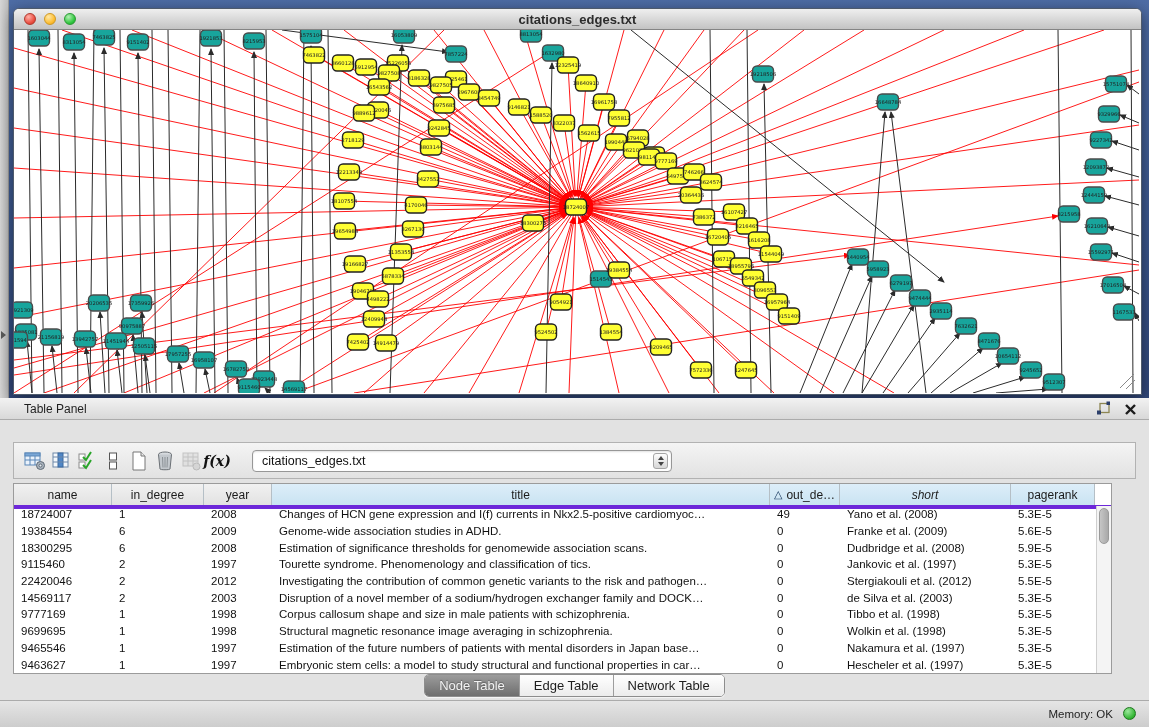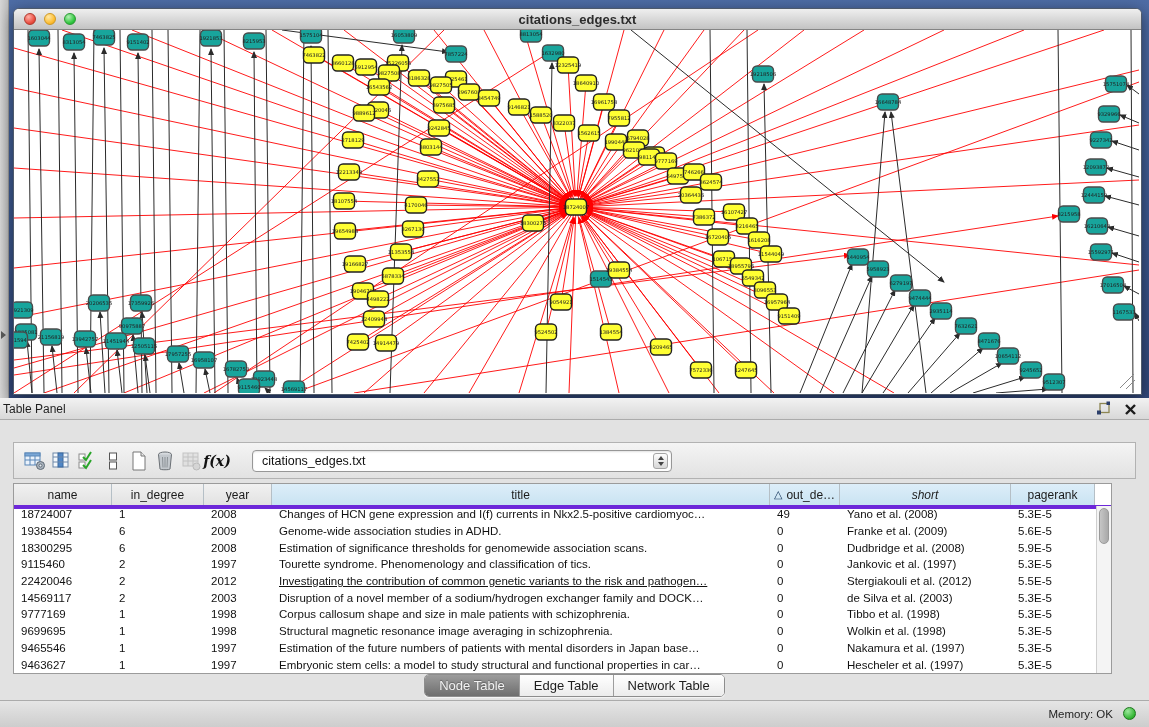--- a/index.html
+++ b/index.html
@@ -29,21 +29,21 @@
   .l-green{background:radial-gradient(circle at 35% 30%,#b4f0b4,#2fc63e 65%,#1f9e2f);border:1px solid #2a9a33;}
   .win-title{font-size:13px;font-weight:bold;color:#2c2c2c;}
   .net-canvas{position:absolute;left:0;top:21px;width:1125px;height:363px;background:#ffffff;overflow:hidden;}
   .net-canvas svg{display:block;}
 
   
   .table-panel{position:absolute;left:0;top:398px;width:1149px;height:329px;background:#e2e2e2;}
   .tp-header{position:absolute;left:0;top:0;width:100%;height:22px;
              background:linear-gradient(#f2f2f2,#d8d8d8);border-bottom:1px solid #ababab;
              display:flex;align-items:center;box-sizing:border-box;}
-  .tp-title{margin-left:3px;font-size:12px;color:#1f1f1f;}
+  .tp-title{margin-left:24px;font-size:12px;color:#1f1f1f;}
   .tp-actions{position:absolute;right:12px;top:3px;display:flex;gap:13px;align-items:center;}
 
   .toolbar{position:absolute;left:13px;top:44px;width:1123px;height:37px;box-sizing:border-box;
            border:1px solid #b2b2b2;background:linear-gradient(#f4f4f4,#e2e2e2);
            display:flex;align-items:center;padding-left:8px;}
   .tb-icon{width:26px;height:24px;display:flex;align-items:center;justify-content:center;margin-right:0;}
   .tb-icon.disabled{opacity:.5;}
   .fx{font-family:"DejaVu Serif",serif;font-style:italic;font-weight:bold;font-size:14px;color:#111;}
   .combo{margin-left:22px;width:420px;height:22px;background:#fff;border:1px solid #979797;
          border-radius:4px;display:flex;align-items:center;position:relative;
@@ -688,21 +688,21 @@
           <div class="td" style="width: 68px;">1997</div>
           <div class="td" style="width: 498px;">Tourette syndrome. Phenomenology and classification of tics.</div>
           <div class="td" style="width: 70px;">0</div>
           <div class="td" style="width: 171px;">Jankovic et al. (1997)</div>
           <div class="td" style="width: 84px;">5.3E-5</div>
         </div>
         <div class="tr">
           <div class="td" style="width: 98px;">22420046</div>
           <div class="td" style="width: 92px;">2</div>
           <div class="td" style="width: 68px;">2012</div>
-          <div class="td" style="width: 498px; text-decoration: underline;">Investigating the contribution of common genetic variants to the risk and pathogen…</div>
+          <div class="td" style="width: 498px;">Investigating the contribution of common genetic variants to the risk and pathogen…</div>
           <div class="td" style="width: 70px;">0</div>
           <div class="td" style="width: 171px;">Stergiakouli et al. (2012)</div>
           <div class="td" style="width: 84px;">5.5E-5</div>
         </div>
         <div class="tr">
           <div class="td" style="width: 98px;">14569117</div>
           <div class="td" style="width: 92px;">2</div>
           <div class="td" style="width: 68px;">2003</div>
           <div class="td" style="width: 498px;">Disruption of a novel member of a sodium/hydrogen exchanger family and DOCK…</div>
           <div class="td" style="width: 70px;">0</div>

